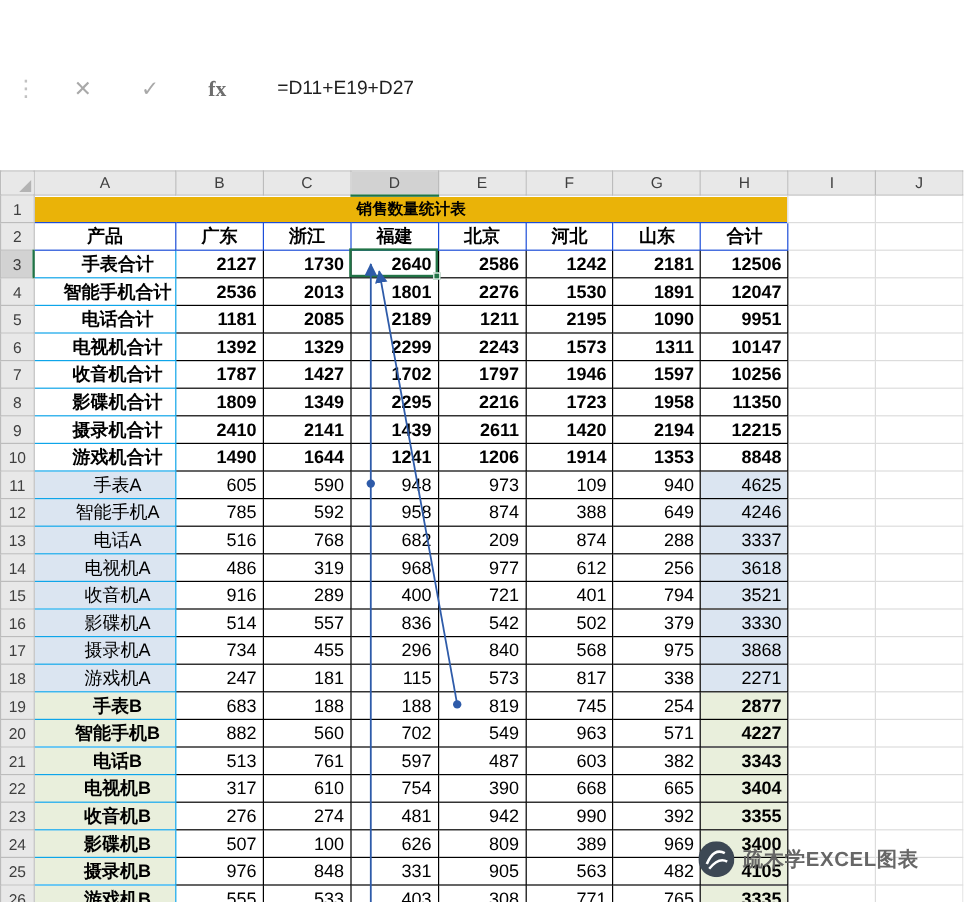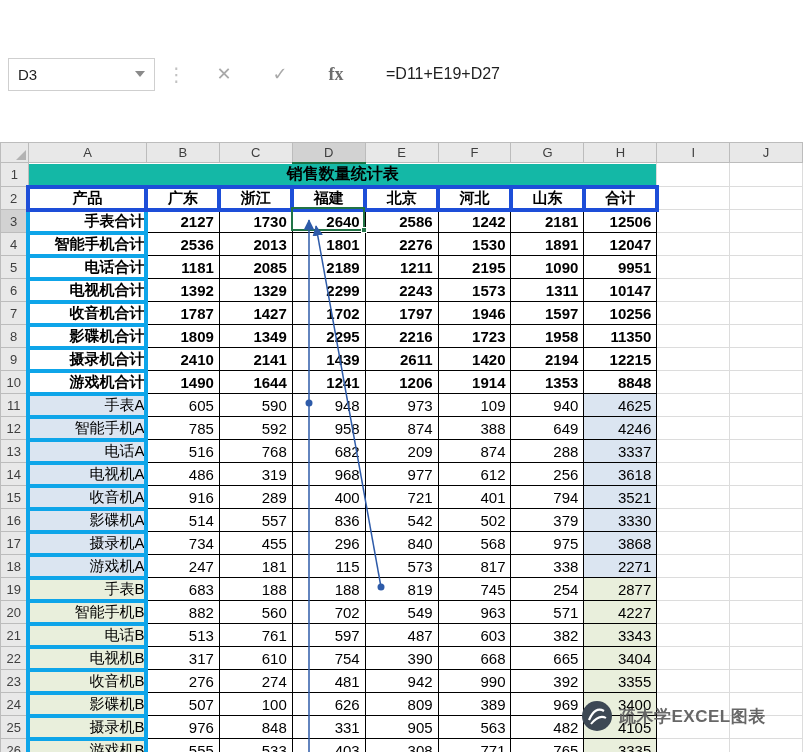--- a/index.html
+++ b/index.html
@@ -29,27 +29,27 @@
   thead tr { height:20px; }
   tbody tr { height:23px; }
   th,td { padding:0; overflow:hidden; white-space:nowrap; }
   .corner,.chead,.rhead { background:#e8e8e8; border:1px solid #bcbcbc; color:#3f3f3f;
                           font-weight:400; font-size:13px; text-align:center; }
   .corner { position:relative; }
   .corner::after { content:""; position:absolute; right:2px; bottom:2px; width:0; height:0;
                    border-bottom:10px solid #b3b3b3; border-left:10px solid transparent; }
   .chead.sel { background:#d2d2d2; border-bottom:2px solid #217346; }
   .rhead.sel { background:#d2d2d2; border-right:2px solid #217346; }
-  .t-title { font-weight:700; text-align:center; background:#14b8a6; font-size:16px; border:none; }
-  .t-head  { font-weight:700; text-align:center; background:#fff; border:4px solid #1d4ed8; }
-  .lab { text-align:right; padding-left:21px; border:4px solid #0ea5e9; background:#fff; }
+  .t-title { font-weight:700; text-align:center; background:#eab308; font-size:13px; border:none; }
+  .t-head  { font-weight:700; text-align:center; background:#fff; border:1px solid #1d4ed8; }
+  .lab { text-align:center; padding-left:21px; border:1px solid #0ea5e9; background:#fff; }
   .num { text-align:right; padding-right:5px; border:1px solid #000; background:#fff; }
   .g-total { font-weight:700; }
   .fill-a { background:#dbe5f1; }
-  .fill-b { background:#e9efdc; }
+  .fill-b { background:#e9efdc;font-weight:bold; }
   .ghost { border:1px solid #dcdcdc; background:#fff; }
 
   
   .selbox { position:absolute; left:291px; top:207px; width:74px; height:24px;
             border:2px solid #217346; z-index:4; pointer-events:none; }
   .handle { position:absolute; right:-4px; bottom:-4px; width:6px; height:6px;
             background:#217346; border:1px solid #fff; pointer-events:auto; }
 
   
   .arrows { position:absolute; top:0; left:0; z-index:5; pointer-events:none; }
@@ -58,24 +58,20 @@
   .wm { position:absolute; left:582px; top:701px; display:flex; align-items:center; gap:7px; z-index:6; }
   .wm-text { font-size:17px; color:#5f5f5f; font-weight:700; letter-spacing:.5px; opacity:.95; }
 </style>
 </head>
 <body>
 
 <div class="app">
 
 
   <div class="fbar">
-    <div class="namebox">
-      <span>D3</span>
-      <span class="tri"></span>
-    </div>
     <span class="dots">⋮</span>
     <span class="fb-icon">✕</span>
     <span class="fb-icon">✓</span>
     <span class="fb-icon fx">fx</span>
     <div class="formula">=D11+E19+D27</div>
   </div>
 
   <div class="sheet">
     <table>
       <colgroup>

